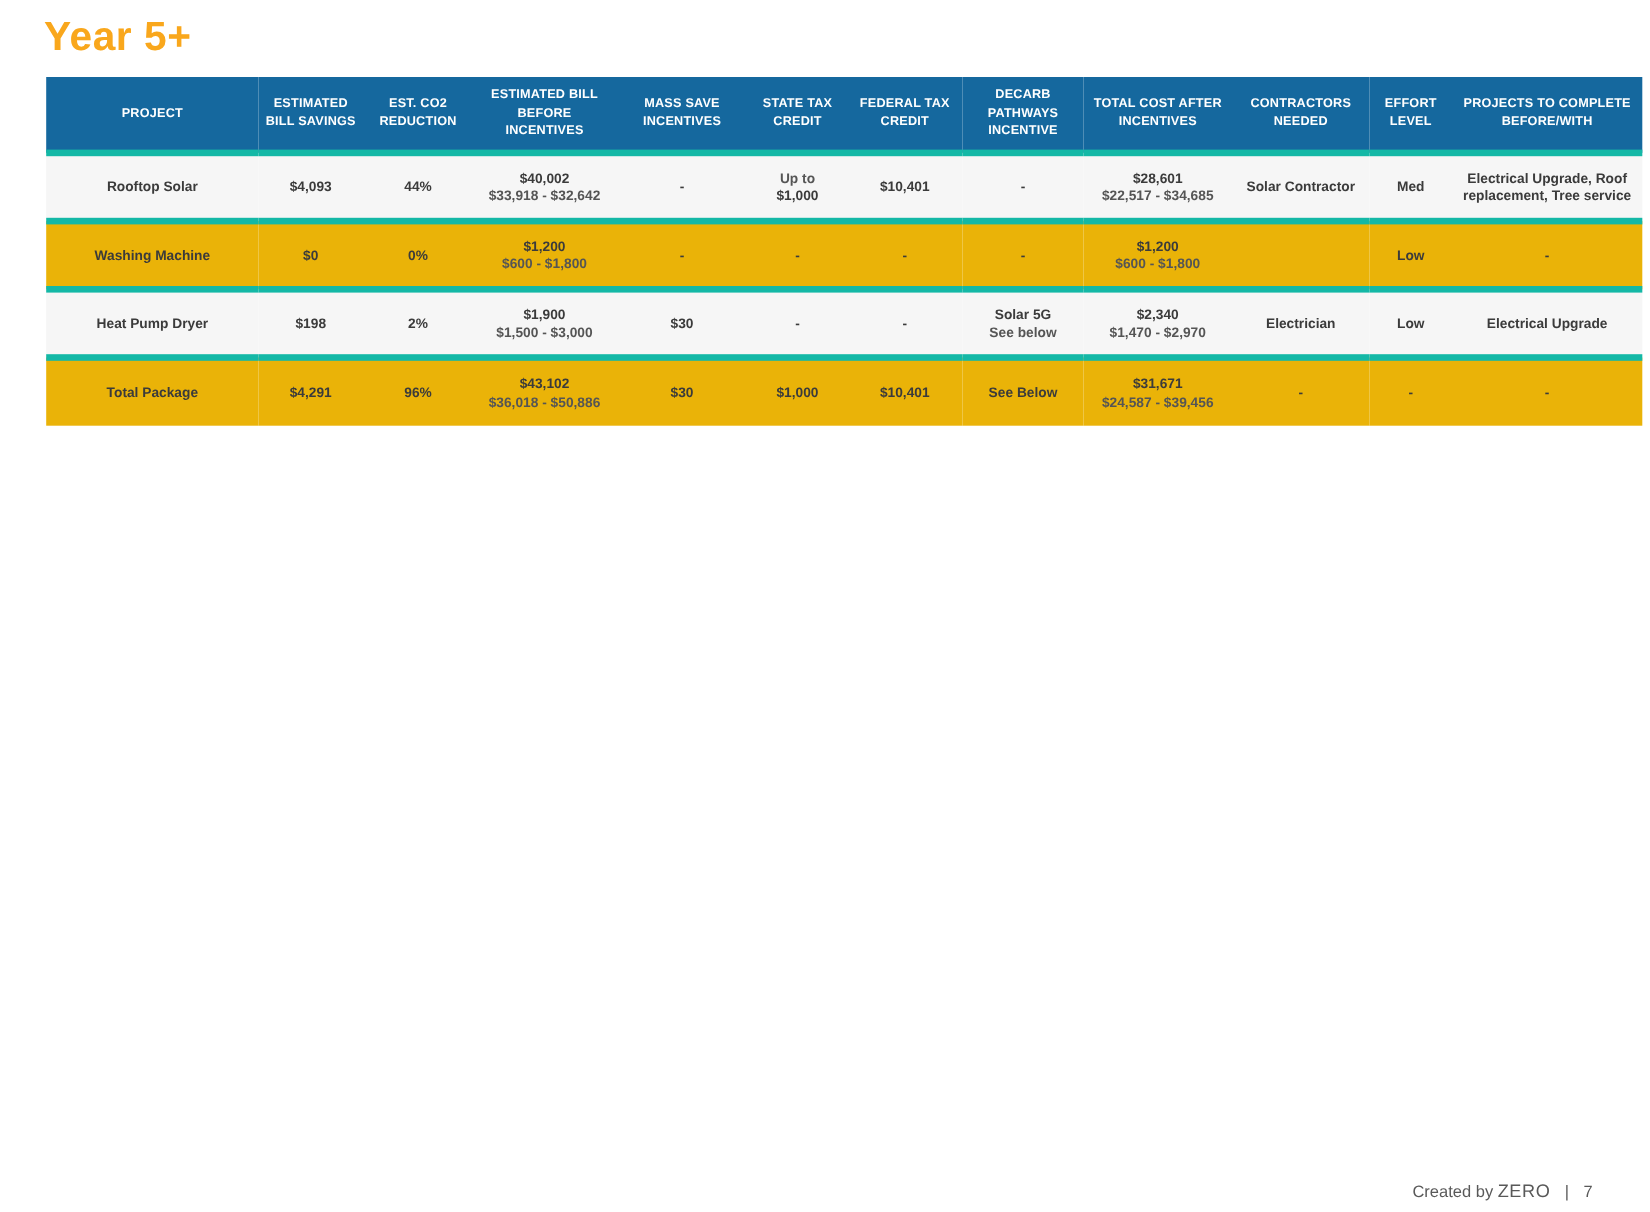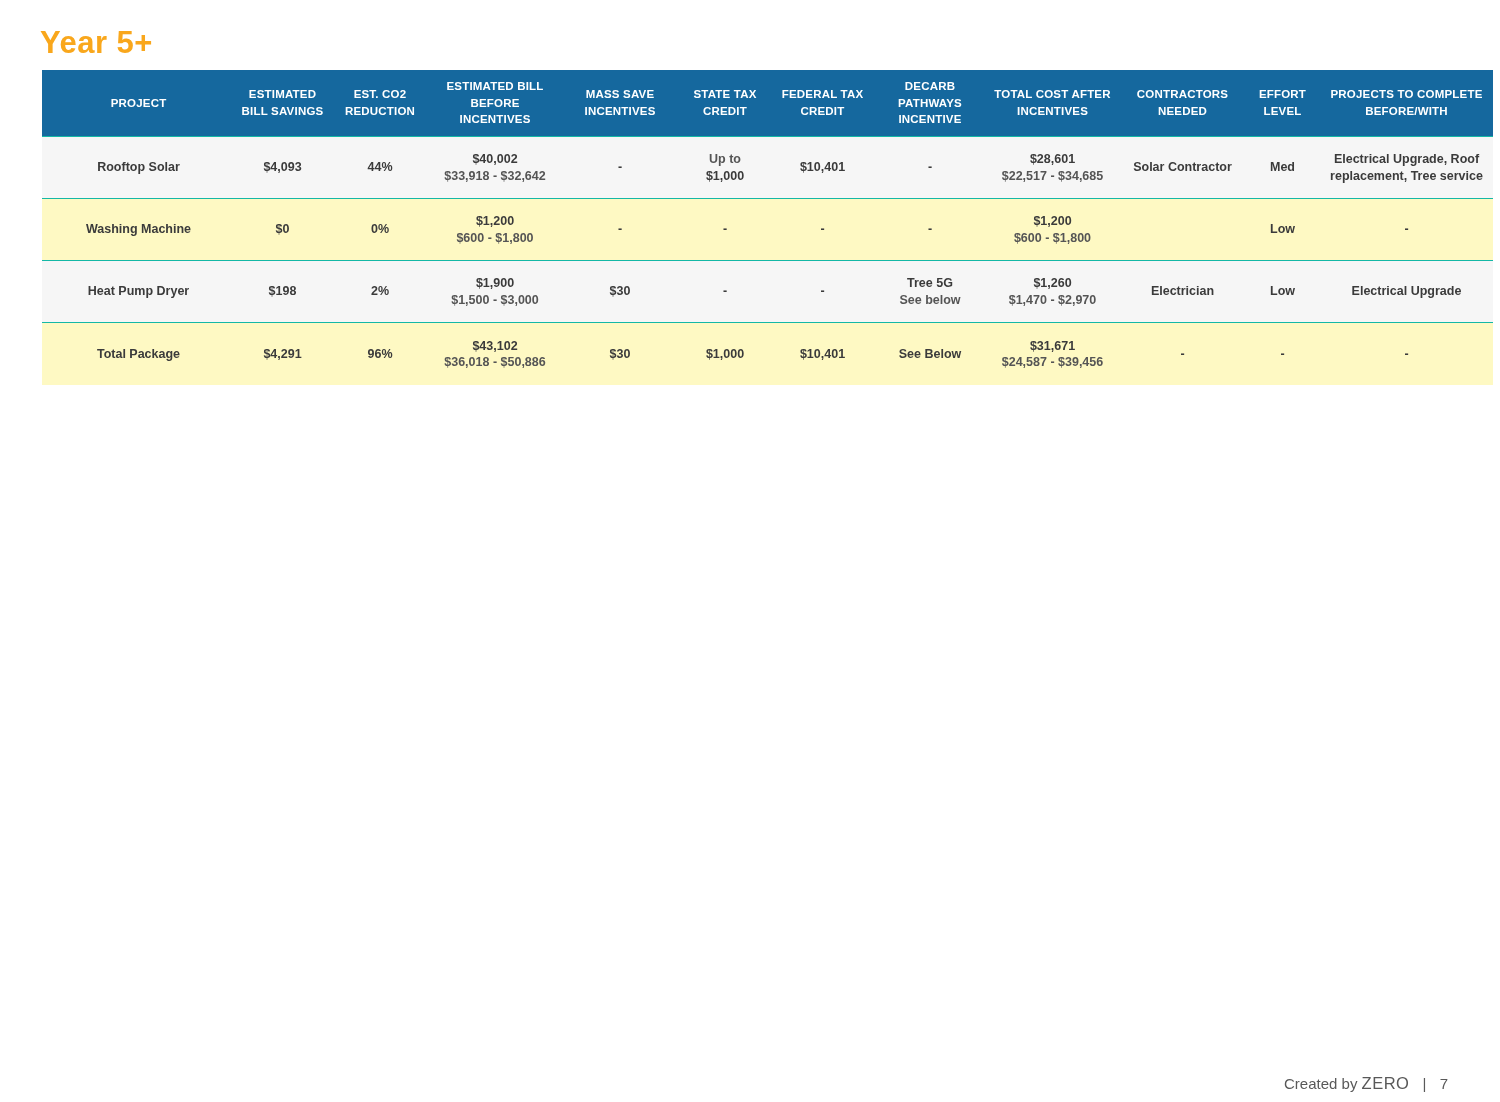--- a/index.html
+++ b/index.html
@@ -7,25 +7,24 @@
   body {
     background: #ffffff;
     font-family: "Liberation Sans", sans-serif;
     position: relative;
     overflow: hidden;
   }
   .title {
     position: absolute;
     left: 40px;
     top: 12px;
-    font-size: 31px;
+    font-size: 37px;
     font-weight: bold;
     color: #F9A71C;
     letter-spacing: 0.5px;
-    margin-top: 13px;
   }
   .table-wrap {
     position: absolute;
     left: 42px;
     top: 70px;
     width: 1451px;
   }
   table {
     border-collapse: collapse;
     table-layout: fixed;
@@ -36,23 +35,23 @@
     color: #ffffff;
     font-size: 11.5px;
     font-weight: bold;
     text-align: center;
     vertical-align: middle;
     height: 63px;
     padding: 8px 6px;
     line-height: 1.45;
     letter-spacing: 0.2px;
   }
-  tbody tr { border-top: 1px solid #14b8a6; }
+  tbody tr { border-top: 6px solid #14b8a6; }
   tbody tr.row-light { background: #F6F6F6; }
-  tbody tr.row-blue  { background: #fef9c3; }
+  tbody tr.row-blue  { background: #eab308; }
   tbody td {
     text-align: center;
     vertical-align: middle;
     height: 62px;
     padding: 6px 8px;
     font-size: 12.5px;
     color: #3B3B3B;
     line-height: 1.3;
   }
   td span { display: block; }
@@ -203,25 +202,25 @@
           <td>
             <span class="main">$30</span>
           </td>
           <td>
             <span class="main">-</span>
           </td>
           <td>
             <span class="main">-</span>
           </td>
           <td>
-            <span class="main">Tree 5G</span>
+            <span class="main">Solar 5G</span>
             <span class="sub">See below</span>
           </td>
           <td>
-            <span class="main">$1,260</span>
+            <span class="main">$2,340</span>
             <span class="sub">$1,470 - $2,970</span>
           </td>
           <td>
             <span class="main">Electrician</span>
           </td>
           <td>
             <span class="main">Low</span>
           </td>
           <td>
             <span class="main">Electrical Upgrade</span>

